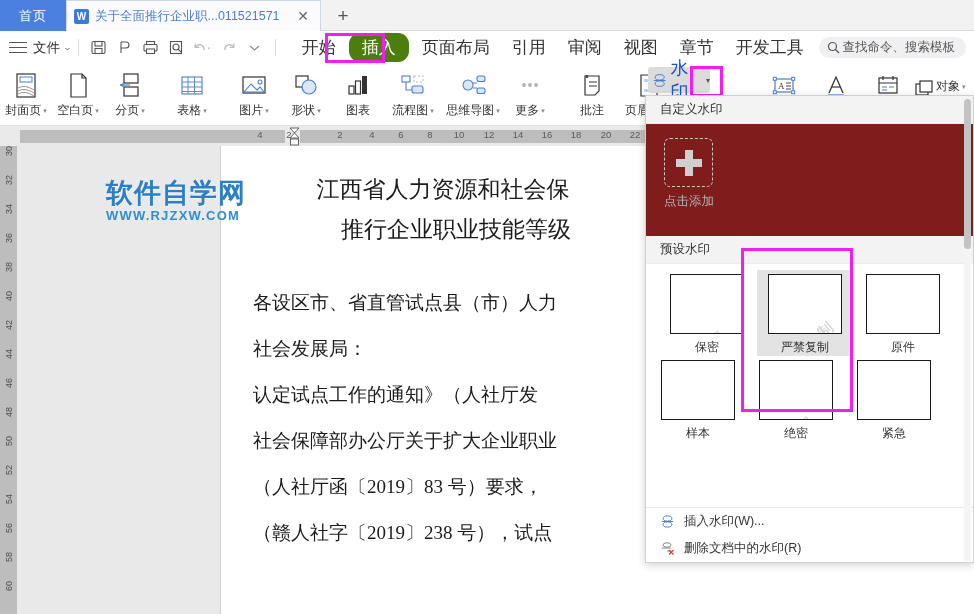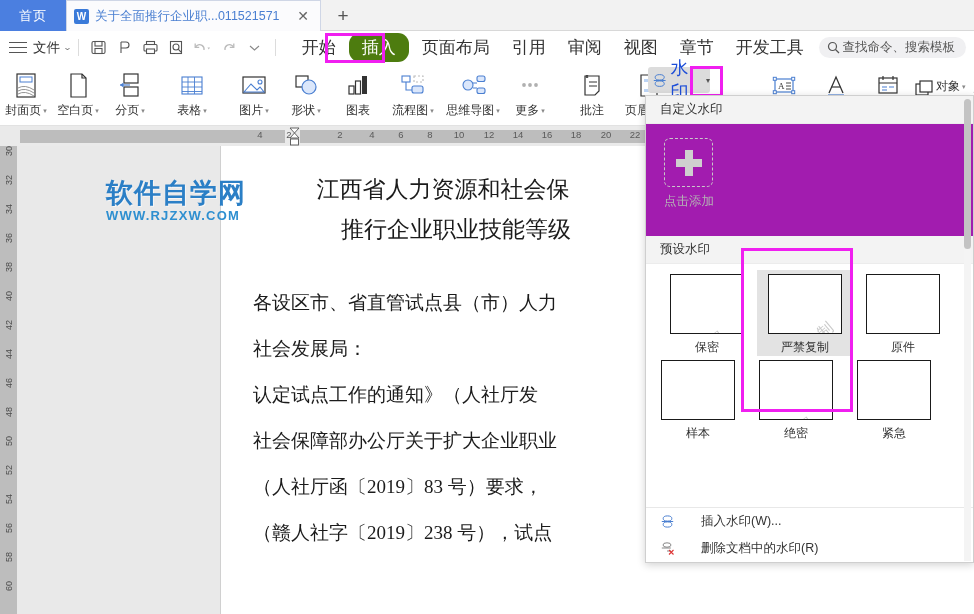--- a/index.html
+++ b/index.html
@@ -166,21 +166,21 @@
     background:#fff;border:1px solid #cfcfcf;
     box-shadow:0 2px 8px rgba(0,0,0,.18);
     overflow:hidden;
   }
   .dd-head {
     height:28px;background:#f3f3f3;display:flex;align-items:center;
     padding-left:14px;font-size:12.5px;color:#333;
     border-bottom:1px solid #ececec;
   }
   .dd-custom {
-    height:112px;background:#a21caf;padding:14px 0 0 18px;
+    height:112px;background:#7f1d1d;padding:14px 0 0 18px;
   }
   .plusbox {
     width:49px;height:49px;border:1px dashed #c8c8c8;border-radius:6px;
     display:flex;align-items:center;justify-content:center;
   }
   .plusbox .pl { position:relative;width:26px;height:26px; }
   .plusbox .pl i { position:absolute;background:#cfcfcf; }
   .plusbox .pl i:first-child { left:0;top:9px;width:26px;height:8px; }
   .plusbox .pl i:last-child { left:9px;top:0;width:8px;height:26px; }
   .add-lbl { font-size:12.5px;color:#b4b4b4;margin-top:6px;margin-left:0; }
@@ -203,21 +203,21 @@
     position:absolute;left:0;top:0;width:74px;height:143px;
     display:flex;align-items:center;justify-content:center;
     font-family:"Liberation Serif","DejaVu Serif",serif;
     color:#c9c9c9;font-size:15px;letter-spacing:3px;white-space:nowrap;
   }
   .wm-txt.diag { transform:rotate(-40deg); }
   .wm-cap { font-size:12px;color:#333;margin-top:5px; }
 
   .dd-foot { border-top:1px solid #e8e8e8; }
   .dd-item {
-    height:27px;display:flex;align-items:center;padding-left:14px;gap:26px;
+    height:27px;display:flex;align-items:center;padding-left:14px;gap:9px;
     font-size:12.5px;color:#333;
   }
   .dd-scroll {
     position:absolute;right:2px;top:3px;width:7px;height:462px;
     background:#f4f4f4;
   }
   .dd-scroll .thumbv {
     position:absolute;left:0;top:0;width:7px;height:150px;
     background:#c3c3c3;border-radius:4px;
   }

